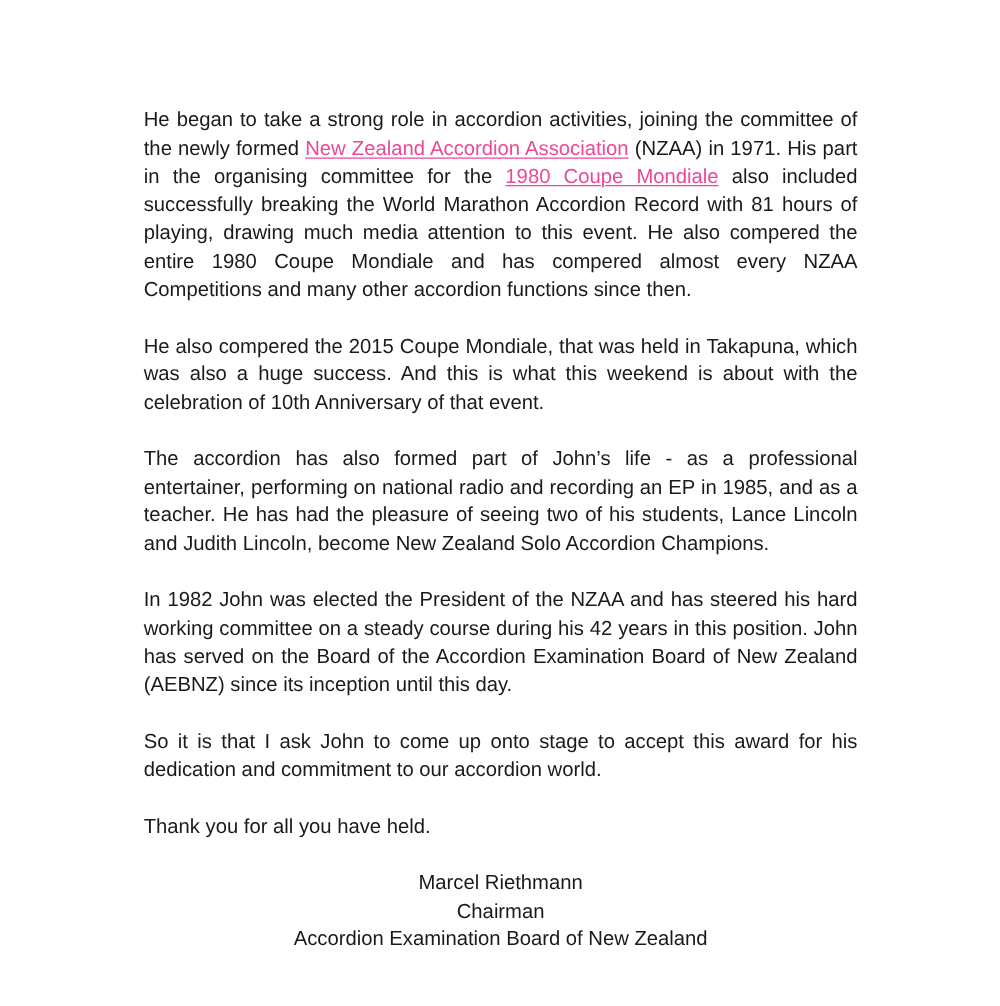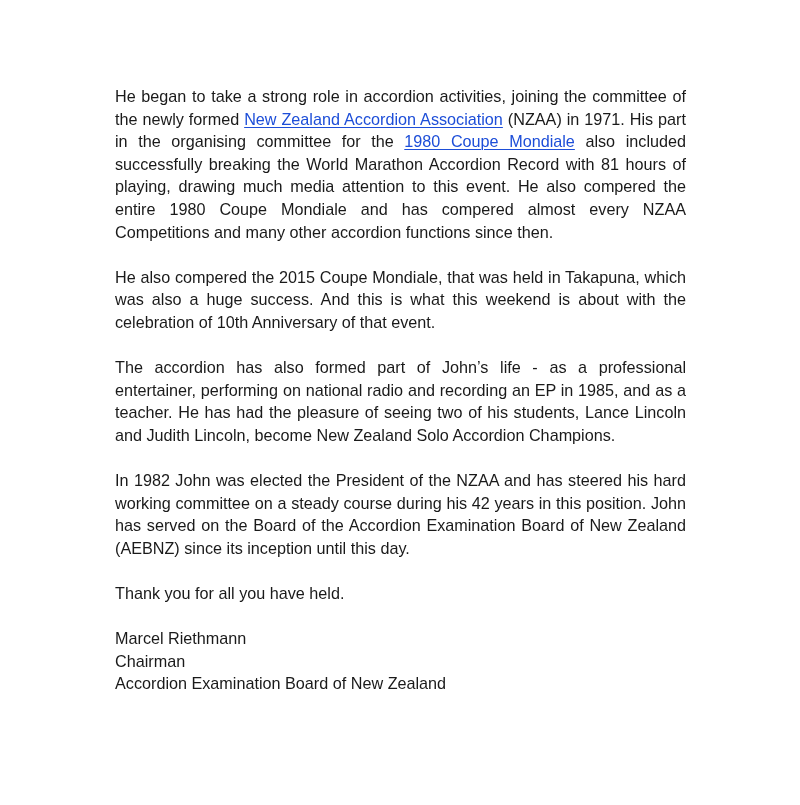--- a/index.html
+++ b/index.html
@@ -23,42 +23,43 @@
       font-size: 16.2px;
       line-height: 22.6px;
     }
     .para {
       margin: 0 0 22.6px 0;
       text-align: justify;
       text-align-last: left;
     }
     .sig-line {
       display: block;
-      text-align: left;
+      text-align: center;
     }
     a.link {
-      color: #1d4ed8;
+      color: #ec4899;
       text-decoration: underline;
       text-decoration-thickness: 1px;
       text-underline-offset: 2px;
     }
   </style>
 </head>
 <body>
 
 <div class="page">
 
   <p class="para"><span>He began to take a strong role in accordion activities, joining the committee of the newly formed </span><a class="link" href="#">New Zealand Accordion Association</a><span> (NZAA) in 1971. His part in the organising committee for the </span><a class="link" href="#">1980 Coupe Mondiale</a><span> also included successfully breaking the World Marathon Accordion Record with 81 hours of playing, drawing much media attention to this event. He also compered the entire 1980 Coupe Mondiale and has compered almost every NZAA Competitions and many other accordion functions since then.</span></p>
 
   <p class="para">He also compered the 2015 Coupe Mondiale, that was held in Takapuna, which was also a huge success.  And this is what this weekend is about with the celebration of 10th Anniversary of that event.</p>
 
   <p class="para">The accordion has also formed part of John’s life - as a professional entertainer, performing on national radio and recording an EP in 1985, and as a teacher. He has had the pleasure of seeing two of his students, Lance Lincoln and Judith Lincoln, become New Zealand Solo Accordion Champions.</p>
 
   <p class="para">In 1982 John was elected the President of the NZAA and has steered his hard working committee on a steady course during his 42 years in this position. John has served on the Board of the Accordion Examination Board of New Zealand (AEBNZ) since its inception until this day.</p>
 
+  <p class="para">So it is that I ask John to come up onto stage to accept this award for his dedication and commitment to our accordion world.</p>
 
   <p class="para">Thank you for all you have held.</p>
 
   <div class="signature">
     <span class="sig-line">Marcel Riethmann</span>
     <span class="sig-line">Chairman</span>
     <span class="sig-line">Accordion Examination Board of New Zealand</span>
   </div>
 
 </div>

